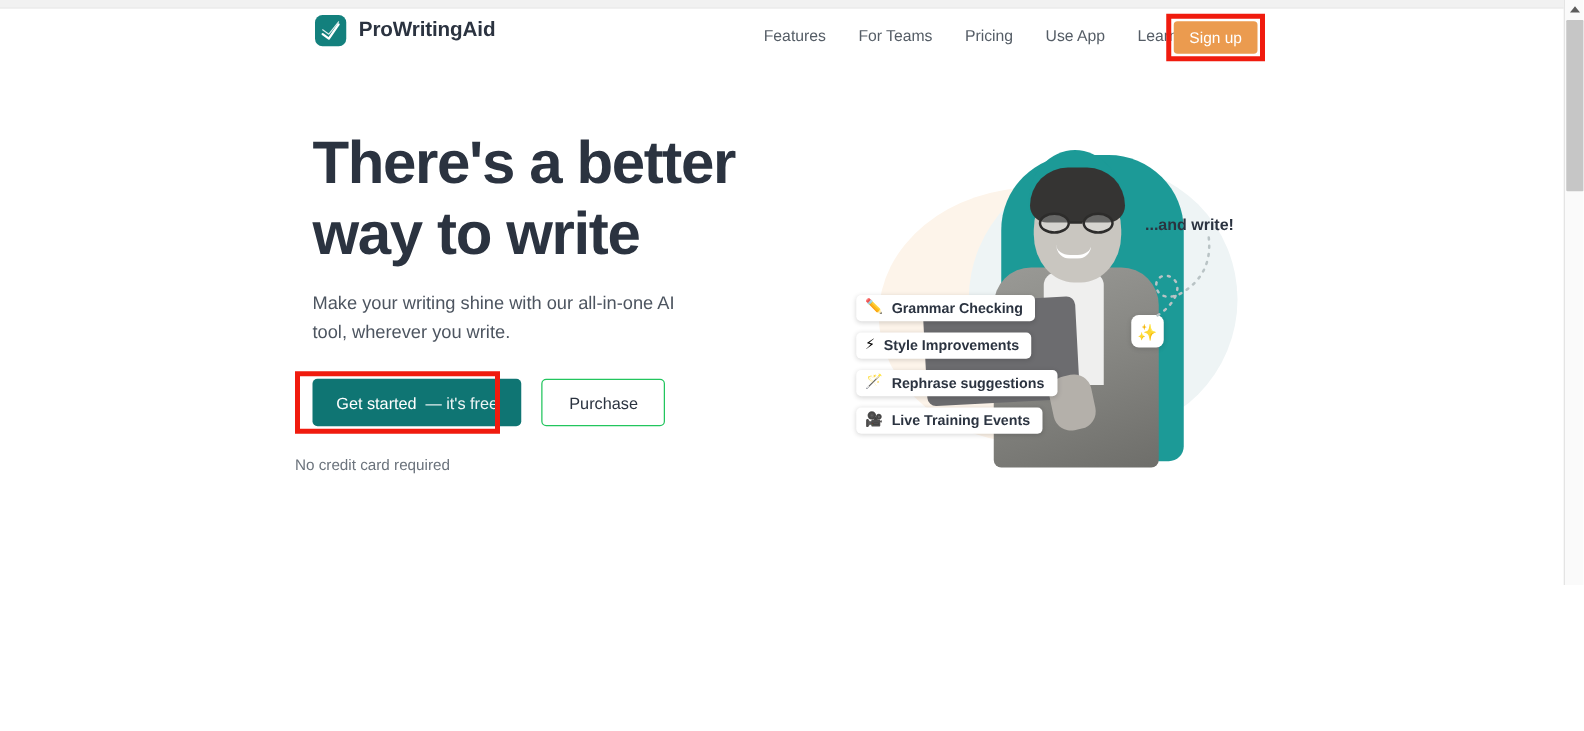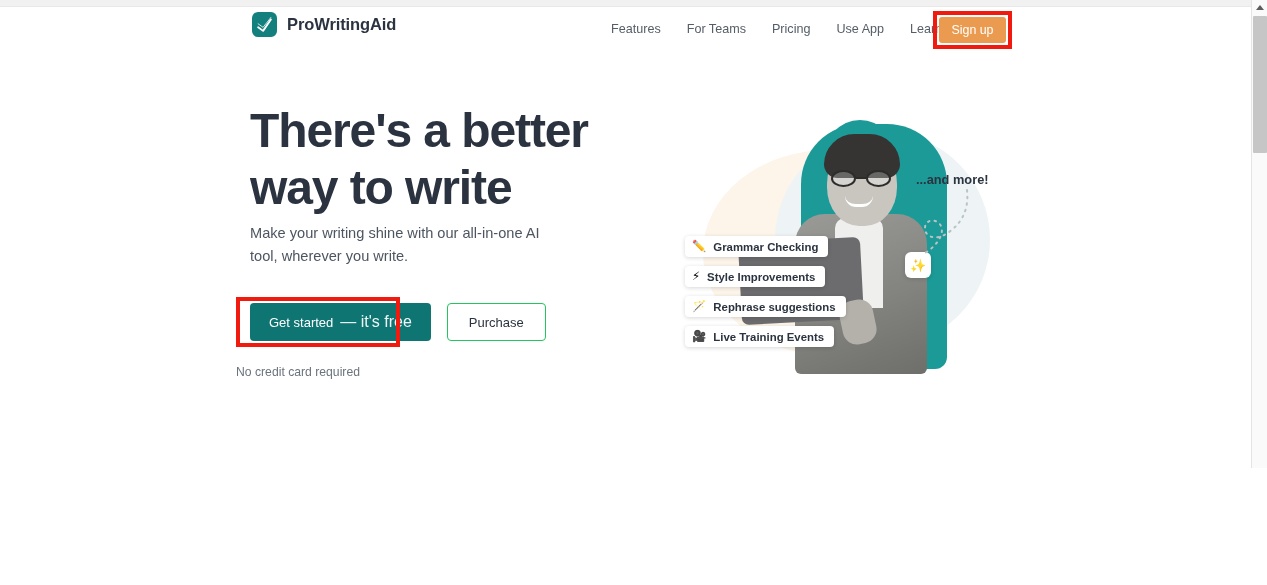--- a/index.html
+++ b/index.html
@@ -129,21 +129,21 @@
     width: 360px;
   }
   .hero-title {
     font-size: 48px;
     line-height: 57px;
     font-weight: bold;
     color: #2b3340;
     letter-spacing: -1.1px;
   }
   .hero-sub {
-    margin-top: 6px;
+    margin-top: 16px;
     font-size: 14.6px;
     line-height: 23px;
     color: #4d5560;
     width: 320px;
   }
 
   .cta-row {
     position: absolute;
     left: 250px; top: 296px;
     display: flex;
@@ -159,21 +159,21 @@
     padding: 0 19px;
     font-family: inherit;
     font-size: 13px;
     cursor: pointer;
     display: flex;
     align-items: center;
     gap: 7px;
     white-space: nowrap;
   }
   .btn-primary .free-tag {
-    font-size: 16px;
+    font-size: 13px;
     opacity: 0.93;
   }
   .btn-outline {
     height: 38px;
     background: #ffffff;
     border: 1px solid #22c55e;
     border-radius: 4px;
     color: #2b3340;
     padding: 0 21px;
     font-family: inherit;
@@ -531,21 +531,21 @@
         <span class="pill-icon">🪄</span>
         <span class="pill-label">Rephrase suggestions</span>
       </div>
       <div class="pill pill-3">
         <span class="pill-icon">🎥</span>
         <span class="pill-label">Live Training Events</span>
       </div>
 
       <div class="sparkle-badge">✨</div>
 
-      <div class="and-more">...and more!</div>
+      <div class="and-more">...and write!</div>
 
       <div class="more-arrow">
         <svg width="60" height="72" viewBox="0 0 60 72" aria-hidden="true">
           <path d="M50 2 C52 20, 46 34, 32 44 C20 53, 8 50, 8 40 C8 31, 20 30, 24 38 C28 47, 18 60, 6 66" fill="none" stroke="#b9c3c5" stroke-width="2" stroke-linecap="round" stroke-dasharray="1.6 5"></path>
         </svg>
       </div>
     </div>
 
     <div class="starry">
       <svg width="182" height="120" viewBox="0 0 182 120" aria-hidden="true">

